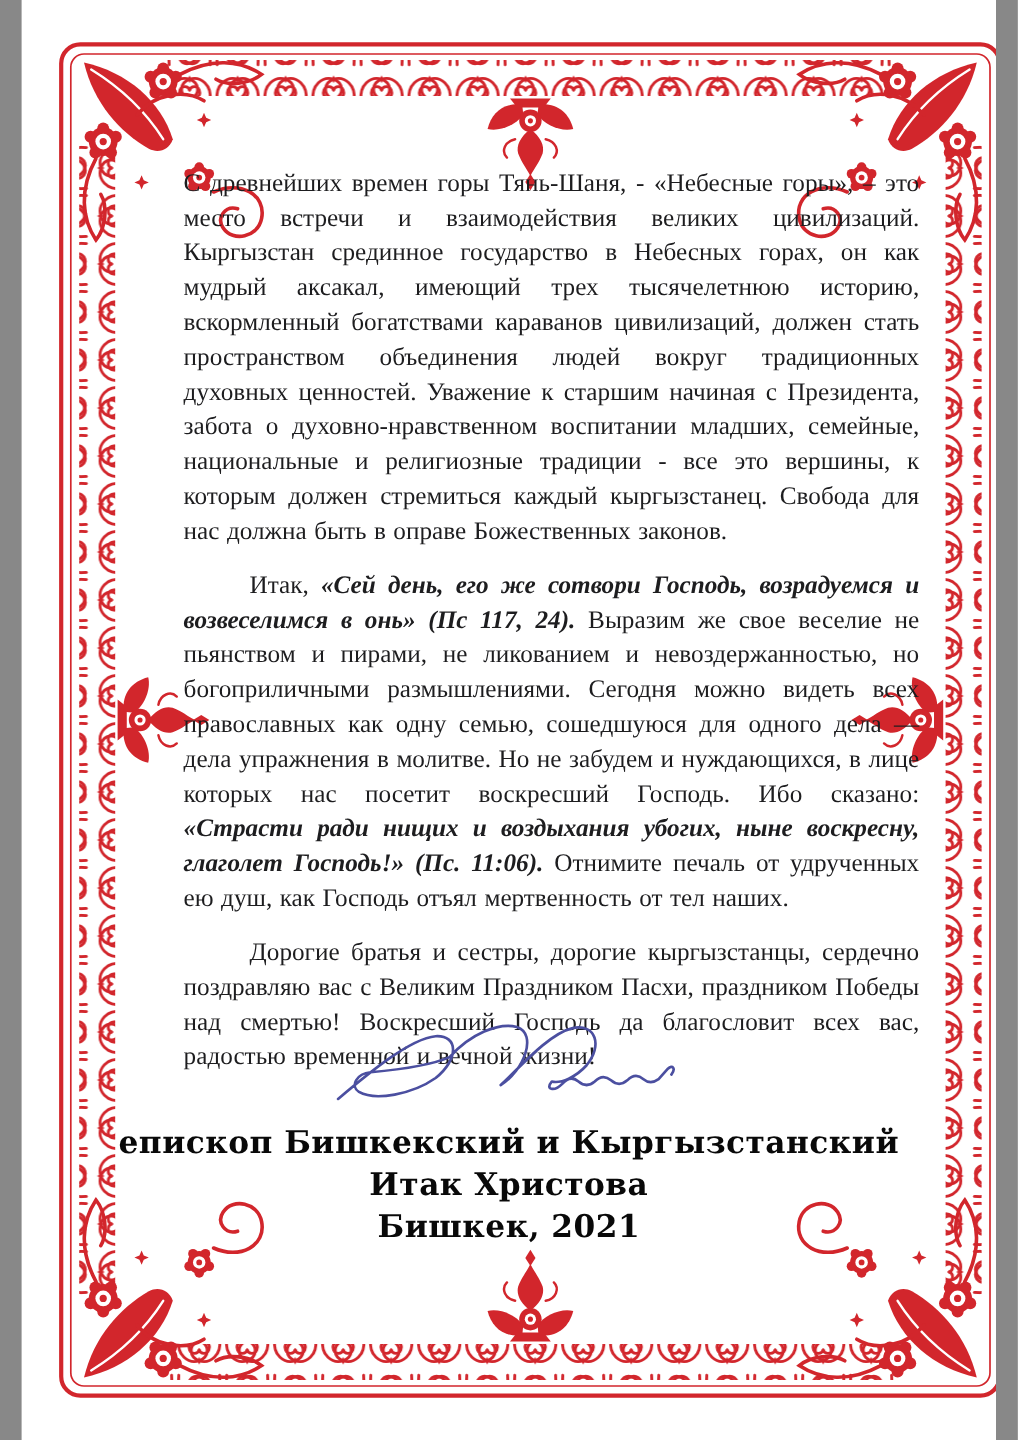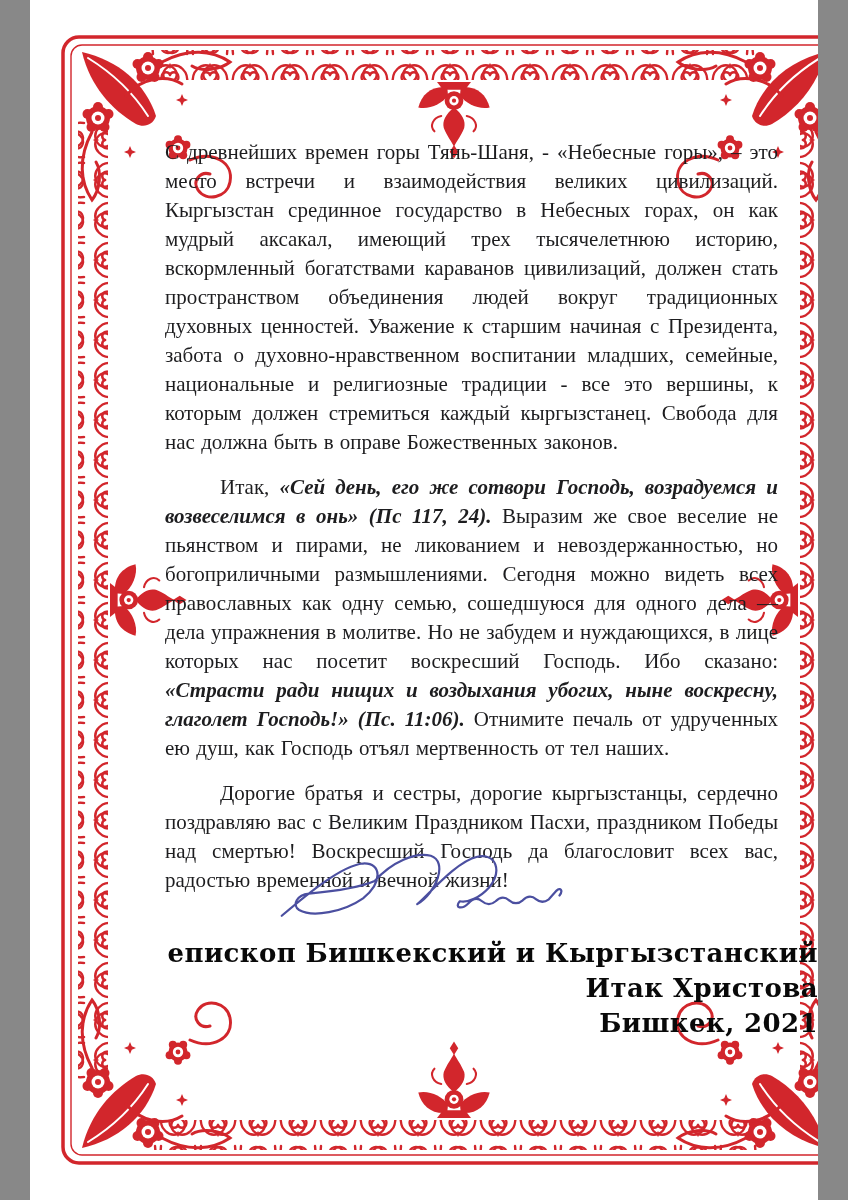--- a/index.html
+++ b/index.html
@@ -9,20 +9,21 @@
     --bg:#ffffff;
   }
   html,body{margin:0;padding:0;background:#888;}
   .page{
     position:relative;
     width:788px;height:1200px;
     background:var(--bg);
     margin:0 auto;
     overflow:hidden;
     font-family:"Liberation Serif", serif;
+    padding-left:24px;
   }
   .border-svg{position:absolute;inset:0;width:848px;height:1200px;pointer-events:none;}
   
   .rd{fill:var(--red);stroke:none;}
   .rs{stroke:var(--red);fill:none;stroke-width:3;stroke-linecap:round;}
   .rs2{stroke:var(--red);fill:none;stroke-width:2.4;stroke-linecap:round;}
   .rs3{stroke:var(--red);fill:none;stroke-width:3.5;}
   .rs4{stroke:var(--red);fill:none;stroke-width:1.4;}
   .ws{stroke:#fff;fill:none;stroke-width:2;stroke-linecap:round;}
   .sigp{stroke:var(--ink);fill:none;stroke-width:2.3;stroke-linecap:round;stroke-linejoin:round;}
@@ -36,21 +37,21 @@
   }
   .para{margin:0 0 16px 0;}
   .para.indent{text-indent:55px;}
   .bq{font-weight:bold;font-style:italic;}
 
   .sig-row{position:absolute;left:0;top:848px;width:100%;text-align:center;}
   .sig-row svg{display:inline-block;}
 
   .closing{
     position:absolute;left:0;top:936px;width:100%;
-    text-align:right;
+    text-align:center;
     color:#090909;
     font-family:"DejaVu Serif", serif;
     font-weight:bold;
     font-size:26px;line-height:35px;
     letter-spacing:0.4px;
   }
 </style>
 </head>
 <body>
 

